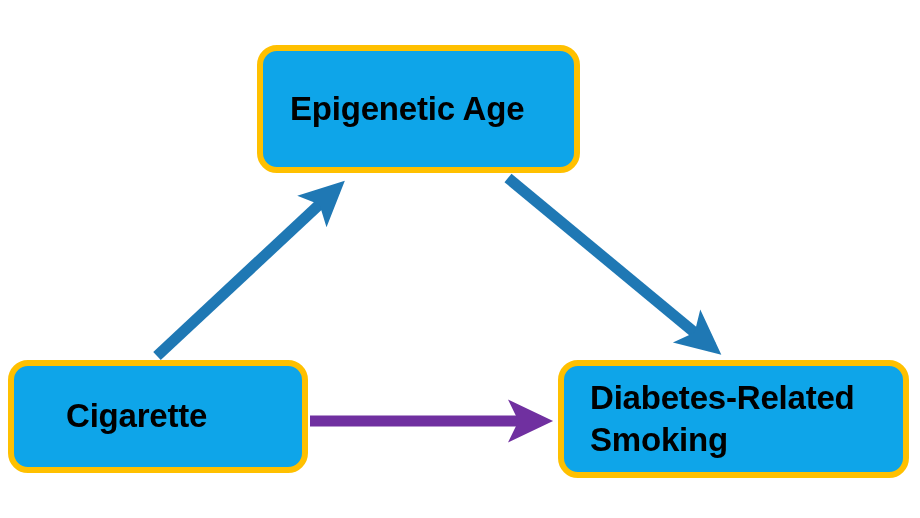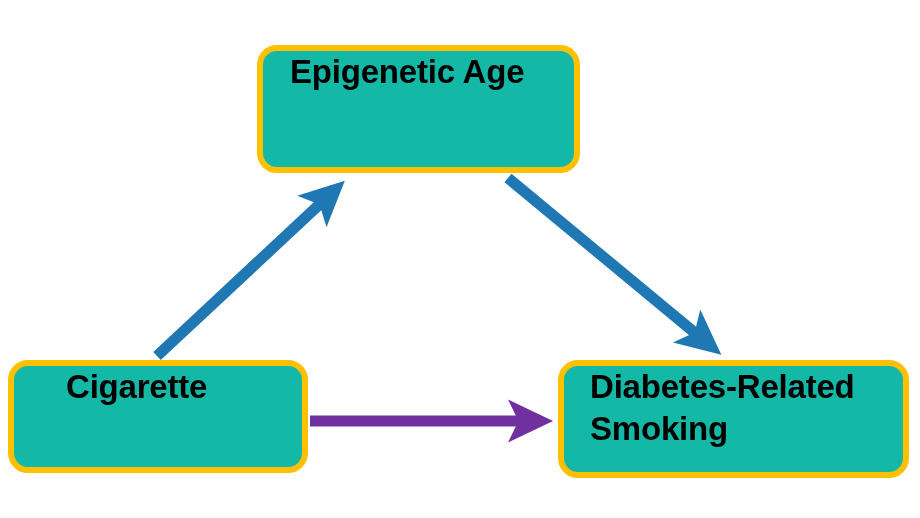--- a/index.html
+++ b/index.html
@@ -14,26 +14,27 @@
   #canvas {
     position: relative;
     width: 920px;
     height: 518px;
     background: #ffffff;
     overflow: hidden;
   }
   .node-box {
     position: absolute;
     box-sizing: border-box;
-    background: #14b8a6;
+    background: #0ea5e9;
     border-style: solid;
     border-width: 6px;
     border-radius: 20px;
     display: flex;
     flex-direction: column;
+    justify-content: center;
     align-items: flex-start;
     z-index: 3;
   }
   .node-label {
     font-family: "Liberation Sans", sans-serif;
     font-weight: bold;
     font-size: 33px;
     line-height: 1.28;
     color: #000000;
     letter-spacing: -0.2px;

